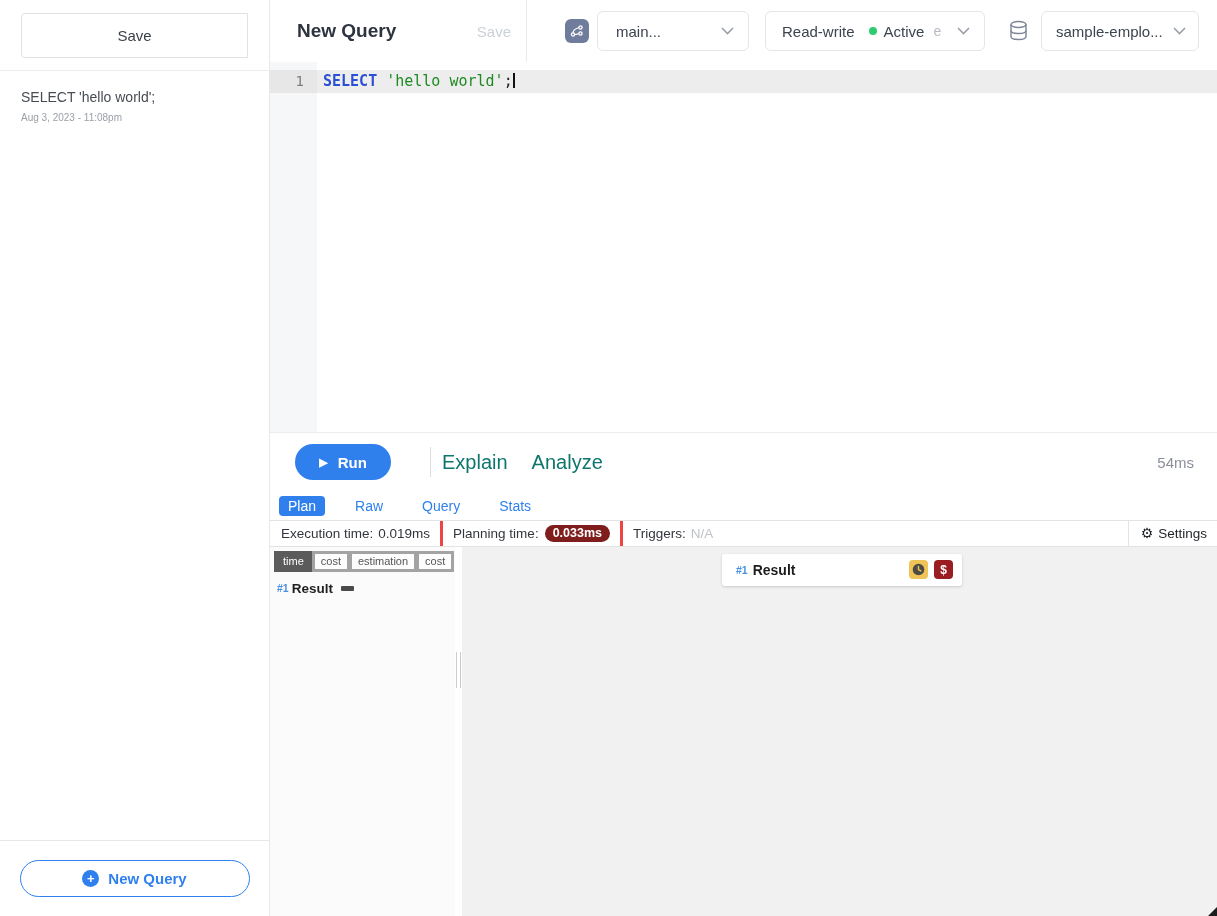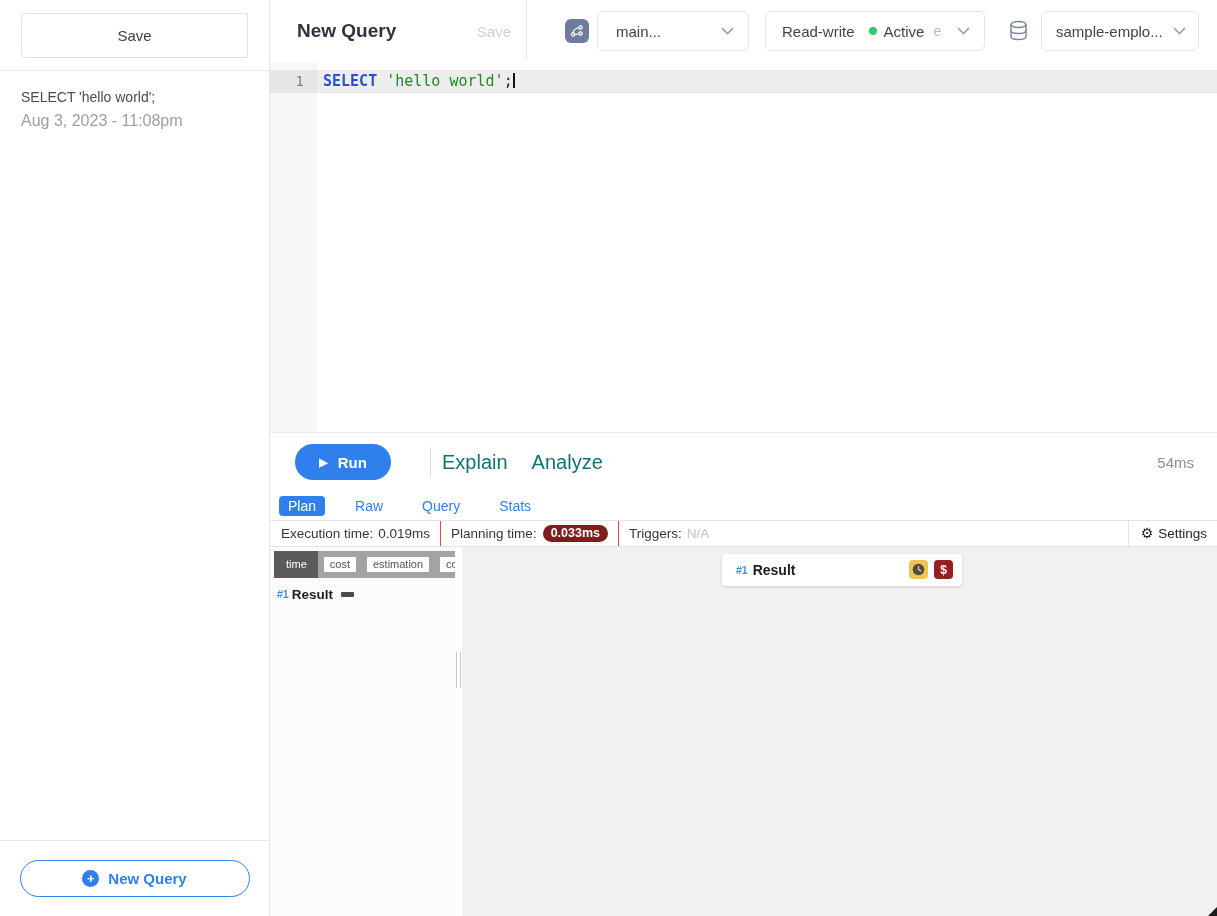--- a/index.html
+++ b/index.html
@@ -10,21 +10,21 @@
   
   .sidebar { width:270px; min-width:270px; height:100%; background:#fff; border-right:1px solid #e7e7e7; display:flex; flex-direction:column; }
   .sidebar-header { height:71px; border-bottom:1px solid #ececec; padding:13px 21px 0 21px; }
   .segmented { display:flex; width:227px; height:45px; }
   .seg { flex:1; border:1px solid #e2e2e2; background:#fff; color:#3a3f47; font-size:15px; font-family:inherit; cursor:pointer; border-radius:4px 0 0 4px; }
   .seg.right { border-radius:0 4px 4px 0; border-left:none; }
   .seg.active { background:#3B99F0; border:1px solid #3B99F0; color:#eef6ff; border-radius:4px; }
   .history-list { flex:1; overflow:hidden; }
   .history-item { padding:18px 21px 12px 21px; cursor:pointer; }
   .history-query { font-size:14px; color:#474c54; margin-bottom:7px; }
-  .history-time { font-size:16px; color:#9aa1a9; }
+  .history-time { font-size:10px; color:#9aa1a9; }
   .sidebar-footer { height:76px; border-top:1px solid #e8e8e8; display:flex; align-items:center; justify-content:center; }
   .new-query-btn { width:230px; height:37px; border:1px solid #2F80ED; border-radius:19px; background:#fff; color:#2F80ED; font-size:15px; font-weight:bold; font-family:inherit; display:flex; align-items:center; justify-content:center; gap:9px; cursor:pointer; }
   .plus-circle { width:17px; height:17px; border-radius:50%; background:#2F80ED; color:#fff; font-size:13px; font-weight:bold; display:flex; align-items:center; justify-content:center; line-height:1; }
 
   
   .main { flex:1; display:flex; flex-direction:column; height:100%; min-width:0; }
 
   
   .topbar { height:62px; min-height:62px; background:#fff; display:flex; align-items:stretch; }
   .title-area { width:257px; min-width:257px; border-right:1px solid #e9e9e9; display:flex; align-items:center; padding:0 15px 0 27px; }
@@ -61,34 +61,34 @@
   .link.analyze { margin-left:24px; }
   .duration { margin-left:auto; font-size:15px; color:#8a8f98; }
 
   
   .tabsrow { height:28px; min-height:28px; display:flex; align-items:center; padding-left:9px; gap:21px; background:#fff; }
   .rtab { background:none; border:none; font-family:inherit; font-size:14px; color:#2F80ED; cursor:pointer; padding:2px 9px; border-radius:4px; }
   .rtab.active { background:#2F80ED; color:#fff; }
 
   
   .statusbar { height:27px; min-height:27px; border-top:1px solid #e3e3e3; border-bottom:1px solid #e3e3e3; display:flex; align-items:center; font-size:13.5px; color:#33363c; background:#fff; }
-  .sb-seg { display:flex; align-items:center; height:100%; padding:0 10px; border-right:1px solid #ef4444; }
+  .sb-seg { display:flex; align-items:center; height:100%; padding:0 10px; border-right:3px solid #ef4444; }
   .sb-seg:first-child { padding-left:11px; }
   .sb-val { margin-left:5px; }
   .sb-badge { margin-left:6px; background:#7f1d1d; color:#fff; font-weight:bold; font-size:12.5px; padding:1px 8px 2px 8px; border-radius:9px; }
   .sb-na { margin-left:5px; color:#c0c4ca; }
   .sb-spacer { flex:1; }
   .sb-settings { display:flex; align-items:center; gap:5px; height:100%; padding:0 10px 0 12px; border-left:1px solid #e3e3e3; background:none; border-top:none; border-right:none; border-bottom:none; font-family:inherit; font-size:13.5px; color:#1e2126; cursor:pointer; }
   .gear { font-size:14px; line-height:1; }
 
   
   .planarea { flex:1; display:flex; min-height:0; }
   .planlist { width:185px; min-width:185px; background:#fbfbfc; padding:4px 0 0 4px; }
   .metric-row { display:flex; }
-  .metric-btn { border:6px solid #a3a3a3; background:#fdfdfd; color:#555; font-size:11px; font-family:inherit; padding:1px 6px 2px 6px; margin-left:-1px; cursor:pointer; }
+  .metric-btn { border:3px solid #a3a3a3; background:#fdfdfd; color:#555; font-size:11px; font-family:inherit; padding:1px 6px 2px 6px; margin-left:-1px; cursor:pointer; }
   .metric-btn:first-child { margin-left:0; }
   .metric-btn.active { background:#5b5b5b; border-color:#5b5b5b; color:#fff; }
   .plan-item { margin-top:9px; display:flex; align-items:center; padding-left:3px; cursor:pointer; }
   .pid { color:#4a90e2; font-size:10.5px; font-weight:bold; }
   .pname { font-size:13.5px; font-weight:bold; color:#1f1f1f; margin-left:3px; }
   .pdash { width:13px; height:5px; background:#4a4a4a; border-radius:1px; margin-left:8px; }
   .splitter { width:7px; min-width:7px; background:#fff; position:relative; cursor:col-resize; }
   .splitter .handle { position:absolute; top:105px; left:1px; width:5px; height:36px; border-left:1px solid #ccc; border-right:1px solid #ccc; }
   .diagram { flex:1; background:#f1f1f2; position:relative; }
   .node-card { position:absolute; left:260px; top:7px; width:240px; height:32px; background:#fff; border-radius:3px; box-shadow:0 1px 3px rgba(0,0,0,0.16); display:flex; align-items:center; padding:0 9px 0 14px; cursor:grab; }

